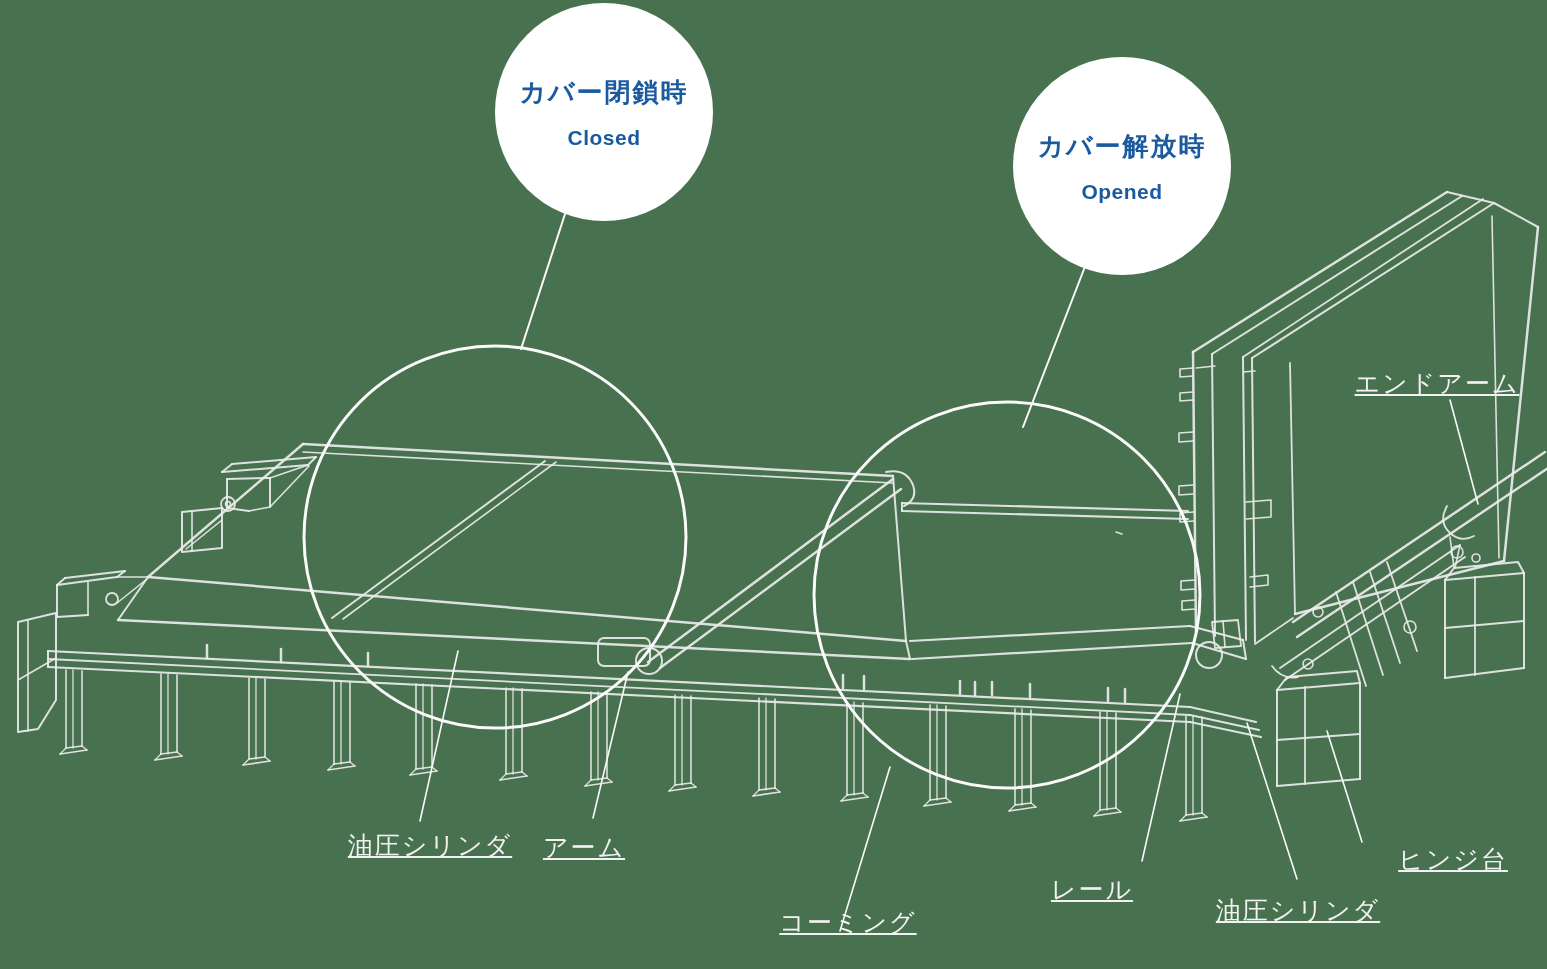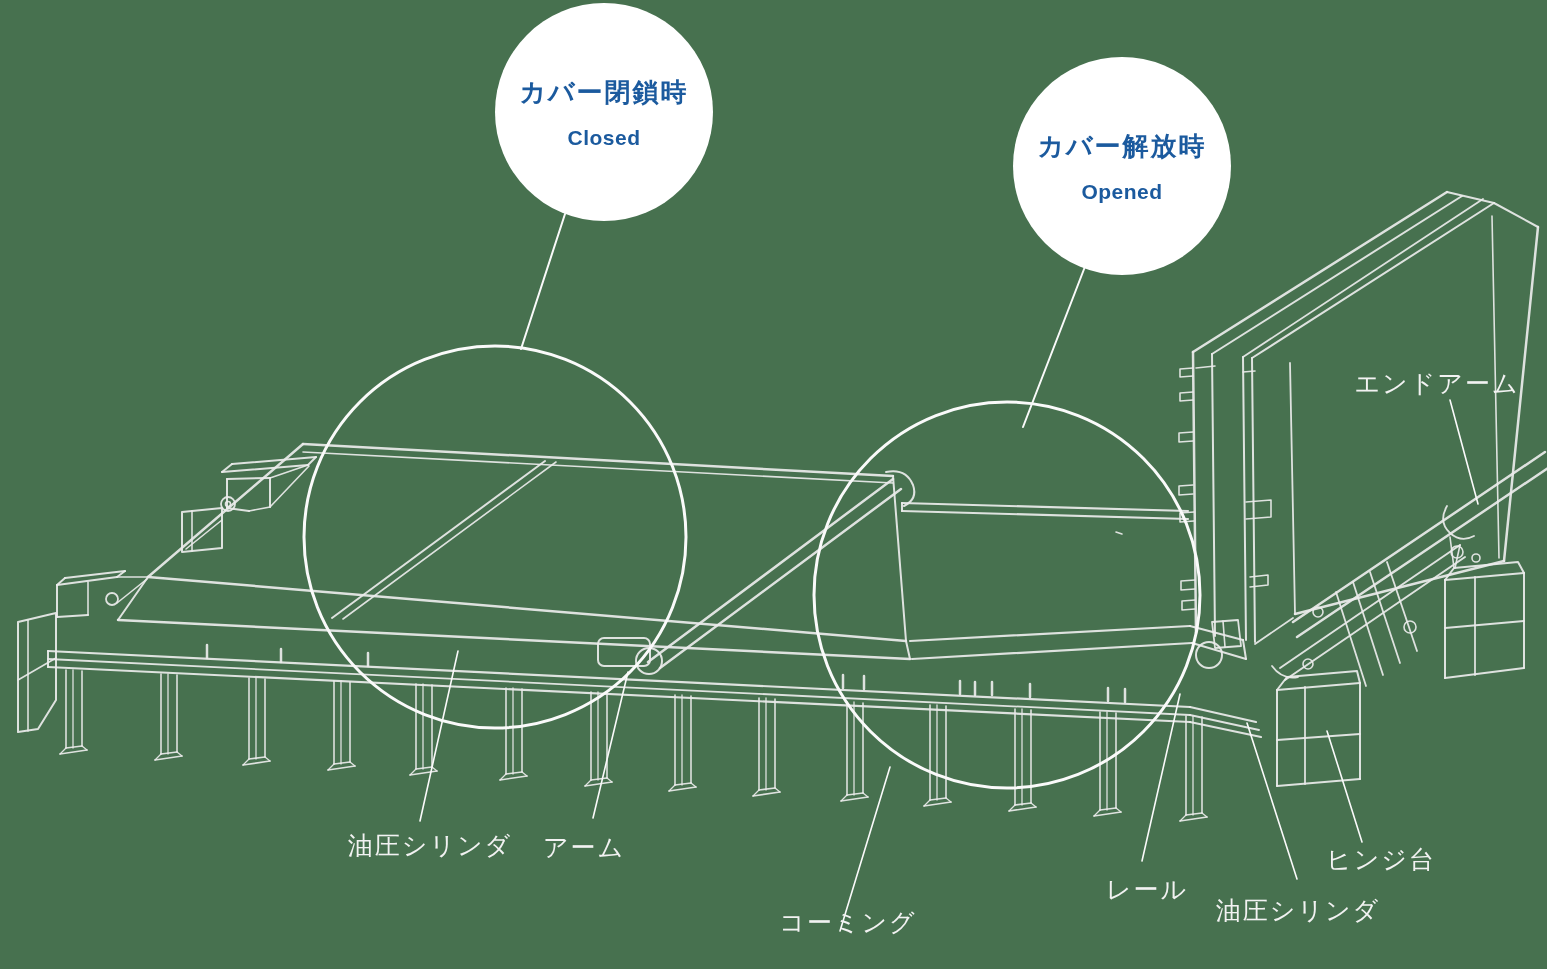--- a/index.html
+++ b/index.html
@@ -18,20 +18,21 @@
     position:absolute;left:0;top:0;
   }
   .part-label{
     position:absolute;
     transform:translateX(-50%);
     white-space:nowrap;
     color:var(--label-text,#F2F2F2);
     font-size:25px;
     font-weight:500;
     letter-spacing:2px;
+    text-decoration:underline;
   }
   .callout{
     position:absolute;
     width:218px;height:218px;
     border-radius:50%;
     background:var(--callout-bg,#FFFFFF);
     display:flex;
     flex-direction:column;
     align-items:center;
     justify-content:center;
@@ -317,17 +318,17 @@
     <div class="en">Opened</div>
   </div>
   <div class="callout" style="left:495px;top:3px;">
     <div class="jp">カバー閉鎖時</div>
     <div class="en">Closed</div>
   </div>
 
   <div class="part-label" style="left:430px;top:829px;">油圧シリンダ</div>
   <div class="part-label" style="left:584px;top:831px;">アーム</div>
   <div class="part-label" style="left:848px;top:906px;">コーミング</div>
-  <div class="part-label" style="left:1147px;top:873px;">レール</div>
+  <div class="part-label" style="left:1092px;top:873px;">レール</div>
   <div class="part-label" style="left:1298px;top:894px;">油圧シリンダ</div>
-  <div class="part-label" style="left:1381px;top:843px;">ヒンジ台</div>
+  <div class="part-label" style="left:1453px;top:843px;">ヒンジ台</div>
   <div class="part-label" style="left:1437px;top:367px;">エンドアーム</div>
 </div>
 
 </body></html>

